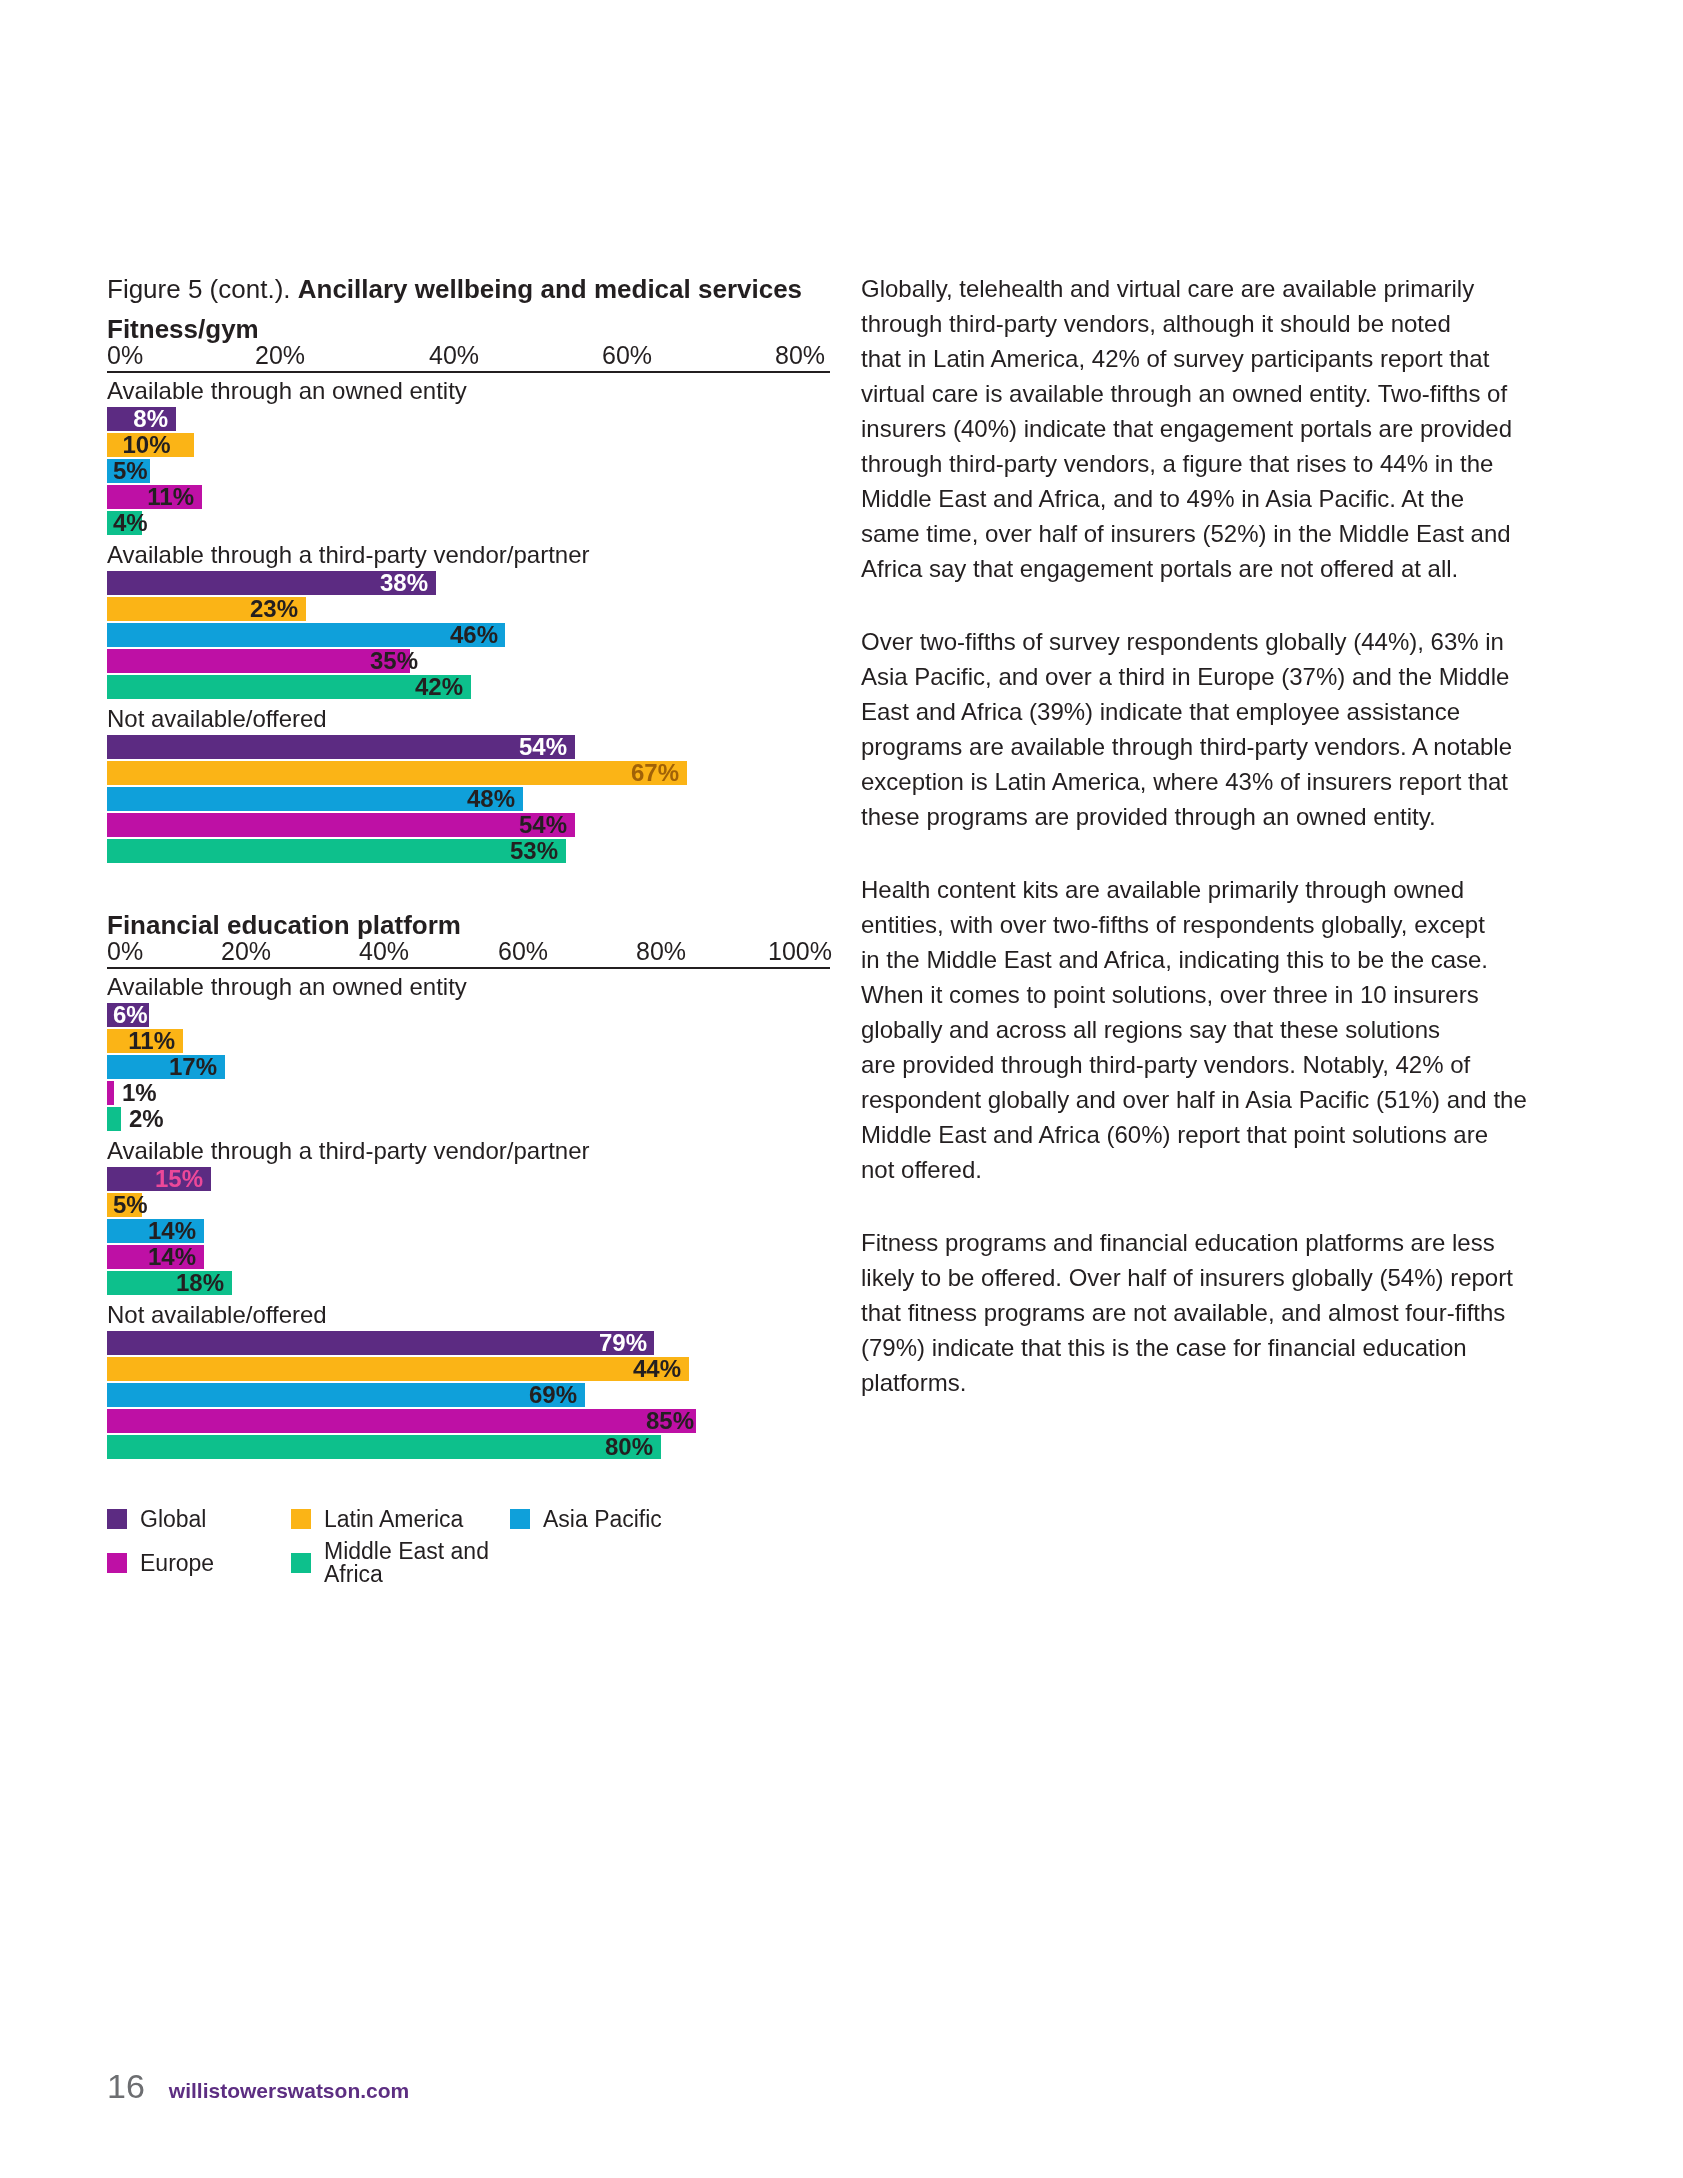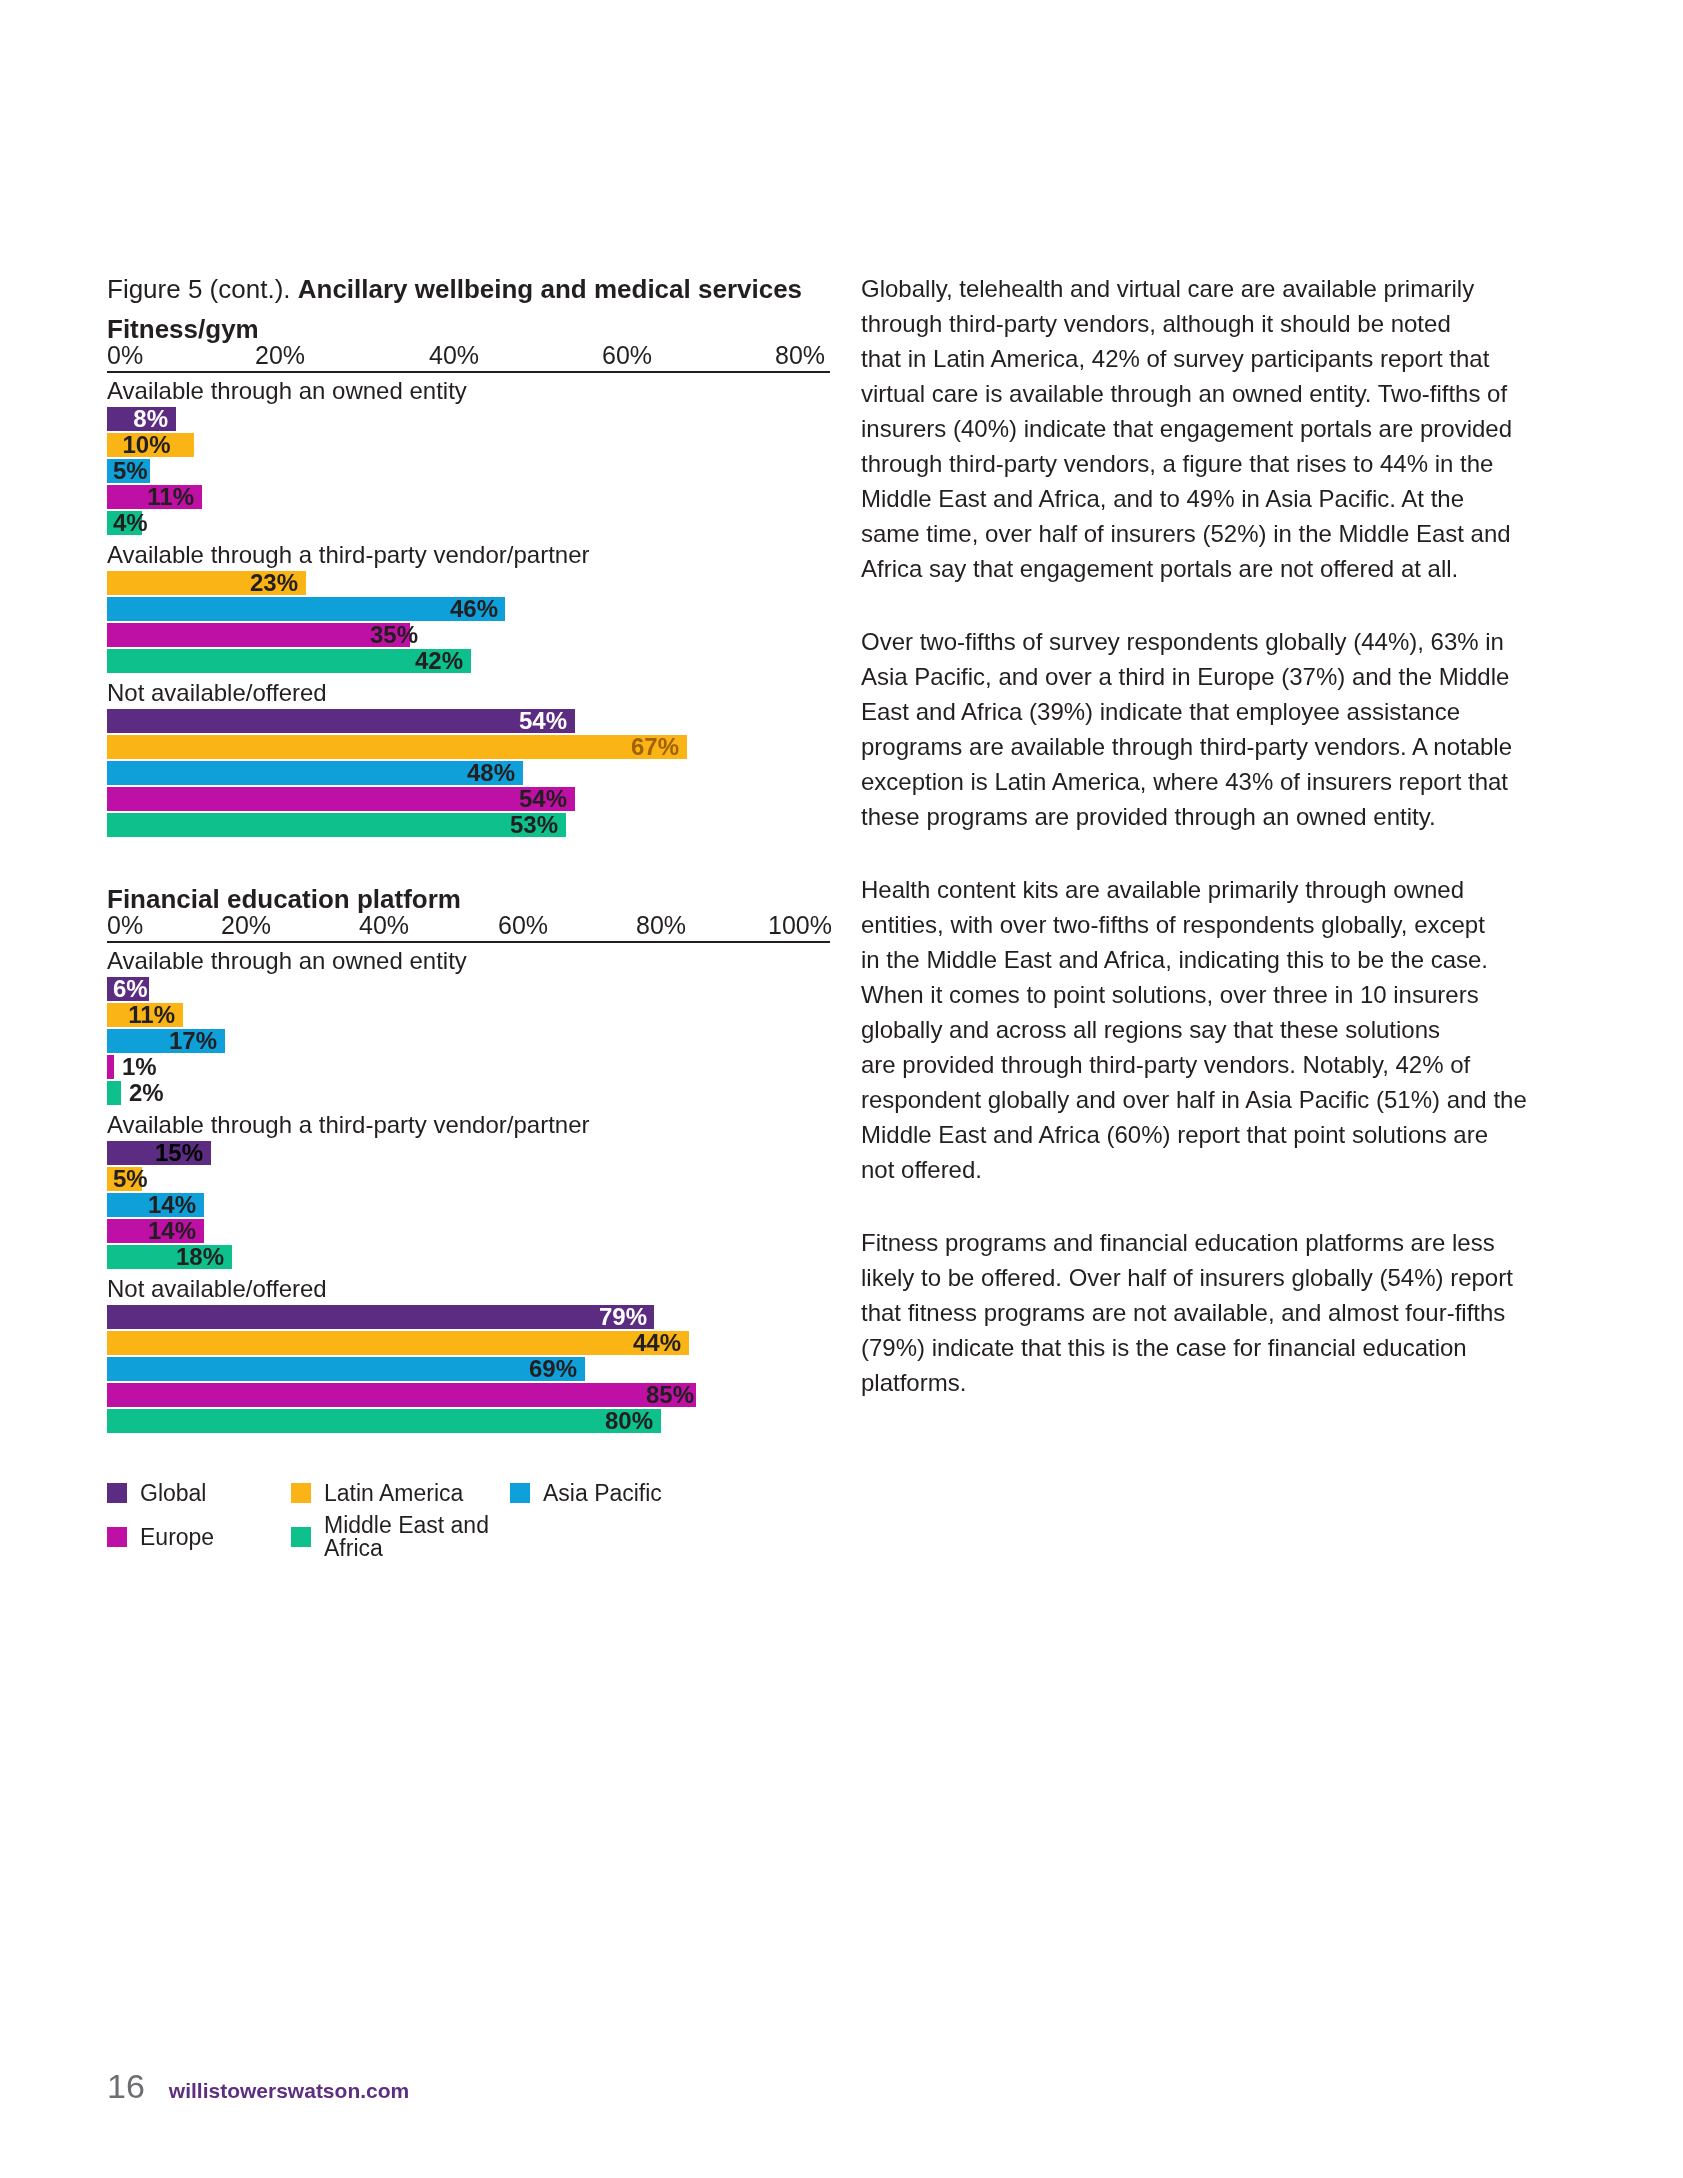--- a/index.html
+++ b/index.html
@@ -69,20 +69,24 @@
         <div class="bar-row">
           <div class="bar" style="width: 95px; background: rgb(190, 16, 165);"></div>
           <span class="bar-label inside" style="left: 0px; width: 87px; color: rgb(35, 31, 32);">11%</span>
         </div>
         <div class="bar-row">
           <div class="bar" style="width: 35px; background: rgb(13, 192, 140);"></div>
           <span class="bar-label" style="left: 6px; color: rgb(35, 31, 32);">4%</span>
         </div>
         <div class="group-label">Available through a third-party vendor/partner</div>
         <div class="bar-row">
+          <div class="bar" style="width: 329px; background: rgb(92, 43, 130);"></div>
+          <span class="bar-label inside" style="left: 0px; width: 321px; color: rgb(255, 255, 255);">38%</span>
+        </div>
+        <div class="bar-row">
           <div class="bar" style="width: 199px; background: rgb(251, 180, 22);"></div>
           <span class="bar-label inside" style="left: 0px; width: 191px; color: rgb(35, 31, 32);">23%</span>
         </div>
         <div class="bar-row">
           <div class="bar" style="width: 398px; background: rgb(15, 160, 218);"></div>
           <span class="bar-label inside" style="left: 0px; width: 391px; color: rgb(35, 31, 32);">46%</span>
         </div>
         <div class="bar-row">
           <div class="bar" style="width: 303px; background: rgb(190, 16, 165);"></div>
           <span class="bar-label inside" style="left: 16px; width: 295px; color: rgb(35, 31, 32);">35%</span>
@@ -140,21 +144,21 @@
           <div class="bar" style="width: 7px; background: rgb(190, 16, 165);"></div>
           <span class="bar-label" style="left: 15px; color: rgb(35, 31, 32);">1%</span>
         </div>
         <div class="bar-row">
           <div class="bar" style="width: 14px; background: rgb(13, 192, 140);"></div>
           <span class="bar-label" style="left: 22px; color: rgb(35, 31, 32);">2%</span>
         </div>
         <div class="group-label">Available through a third-party vendor/partner</div>
         <div class="bar-row">
           <div class="bar" style="width: 104px; background: rgb(92, 43, 130);"></div>
-          <span class="bar-label inside" style="left: 0px; width: 96px; color: #000000;">15%</span>
+          <span class="bar-label inside" style="left: 0px; width: 96px; color: #ec4899;">15%</span>
         </div>
         <div class="bar-row">
           <div class="bar" style="width: 35px; background: rgb(251, 180, 22);"></div>
           <span class="bar-label" style="left: 6px; color: rgb(35, 31, 32);">5%</span>
         </div>
         <div class="bar-row">
           <div class="bar" style="width: 97px; background: rgb(15, 160, 218);"></div>
           <span class="bar-label inside" style="left: 0px; width: 89px; color: rgb(35, 31, 32);">14%</span>
         </div>
         <div class="bar-row">

